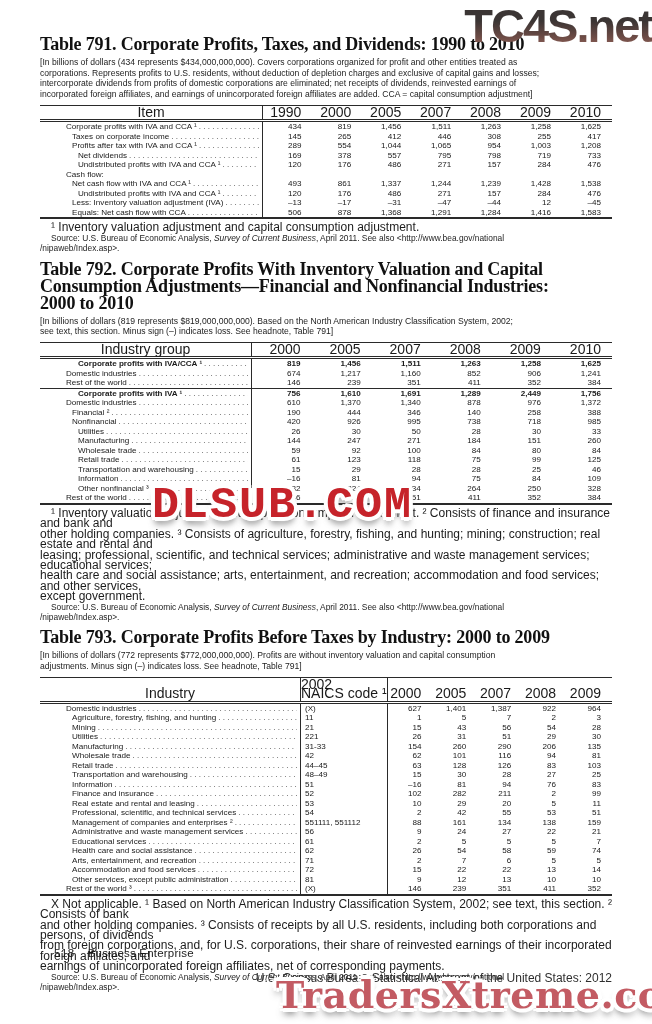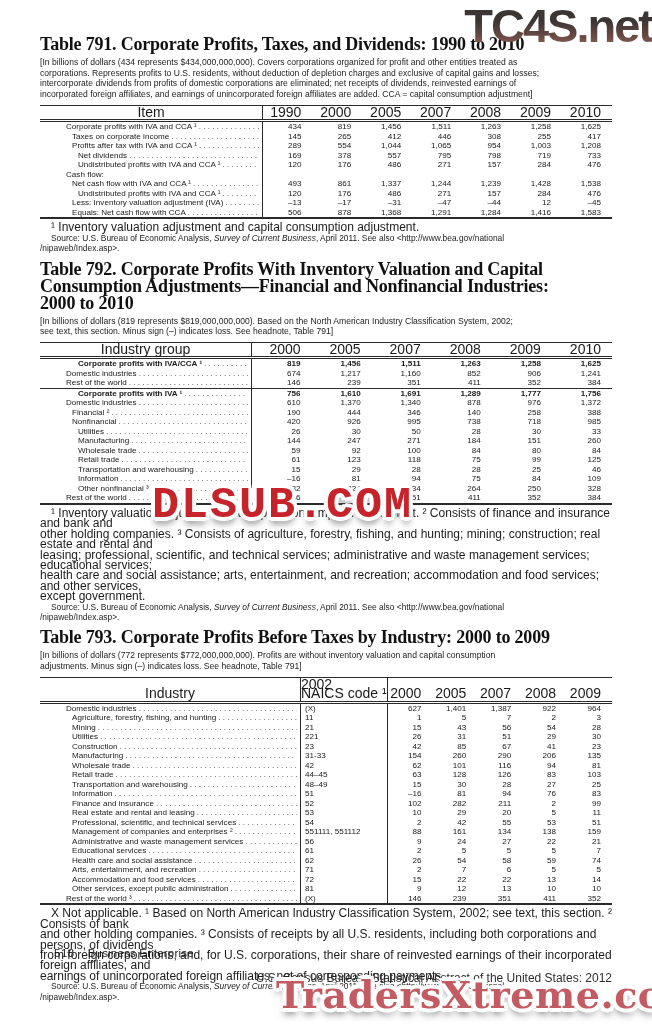--- a/index.html
+++ b/index.html
@@ -340,21 +340,21 @@
           <td class="c-item">
             <div class="lw ind2">
               <span class="txt">Corporate profits with IVA ¹</span>
               <span class="dots"></span>
             </div>
           </td>
           <td class="c-yr">756</td>
           <td class="c-yr">1,610</td>
           <td class="c-yr">1,691</td>
           <td class="c-yr">1,289</td>
-          <td class="c-yr">1,777</td>
+          <td class="c-yr">2,449</td>
           <td class="c-yr">1,756</td>
         </tr>
         <tr class="">
           <td class="c-item">
             <div class="lw ind0">
               <span class="txt">Domestic industries</span>
               <span class="dots"></span>
             </div>
           </td>
           <td class="c-yr">610</td>
@@ -585,34 +585,20 @@
           <td class="c-naics">221</td>
           <td class="c-yr">26</td>
           <td class="c-yr">31</td>
           <td class="c-yr">51</td>
           <td class="c-yr">29</td>
           <td class="c-yr">30</td>
         </tr>
         <tr class="">
           <td class="c-item">
             <div class="lw ind1">
-              <span class="txt">Construction</span>
-              <span class="dots"></span>
-            </div>
-          </td>
-          <td class="c-naics">23</td>
-          <td class="c-yr">42</td>
-          <td class="c-yr">85</td>
-          <td class="c-yr">67</td>
-          <td class="c-yr">41</td>
-          <td class="c-yr">23</td>
-        </tr>
-        <tr class="">
-          <td class="c-item">
-            <div class="lw ind1">
               <span class="txt">Manufacturing</span>
               <span class="dots"></span>
             </div>
           </td>
           <td class="c-naics">31-33</td>
           <td class="c-yr">154</td>
           <td class="c-yr">260</td>
           <td class="c-yr">290</td>
           <td class="c-yr">206</td>
           <td class="c-yr">135</td>

